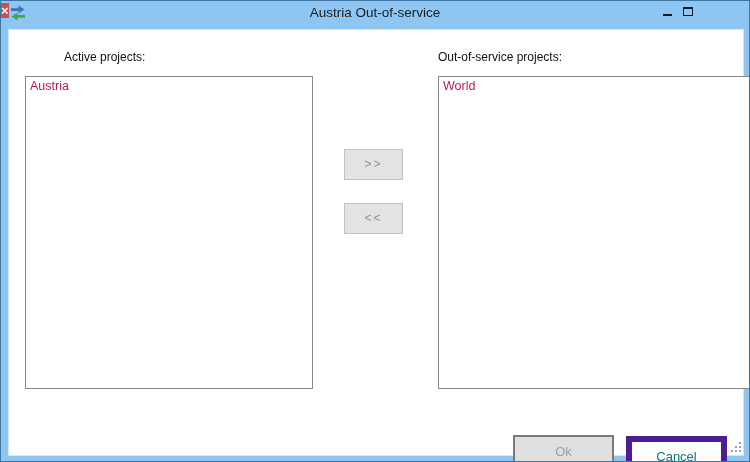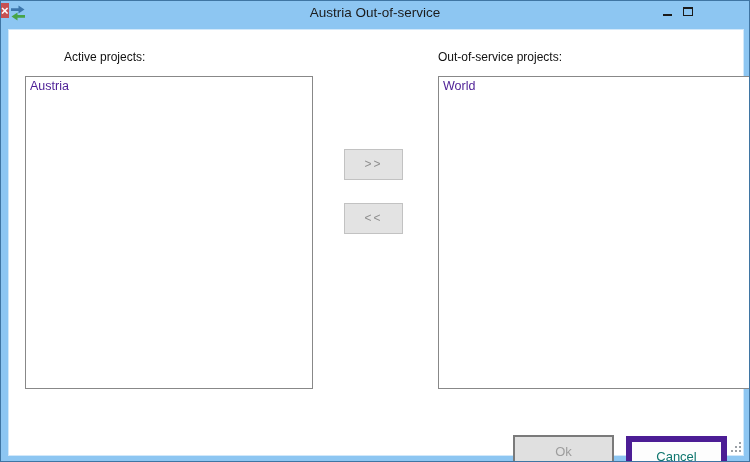--- a/index.html
+++ b/index.html
@@ -58,21 +58,21 @@
   .listbox {
     position:absolute; top:46px; height:313px;
     background:#ffffff;
     border:1px solid #888888;
     overflow:hidden;
     padding-top:1px;
   }
   .listbox-left  { left:16px;  width:288px; }
   .listbox-right { left:429px; width:336px; }
   .list-item {
-    font-size:12.5px; color:#4c1d95;
+    font-size:12.5px; color:#be185d;
     padding:1px 4px 2px 4px;
     white-space:nowrap;
   }
 
   .transfer-btn {
     position:absolute; left:335px; width:59px; height:31px;
     background:#e3e3e3;
     border:1px solid #c2c2c2;
     color:#8f8f8f;
     font-size:12px; letter-spacing:2px;

